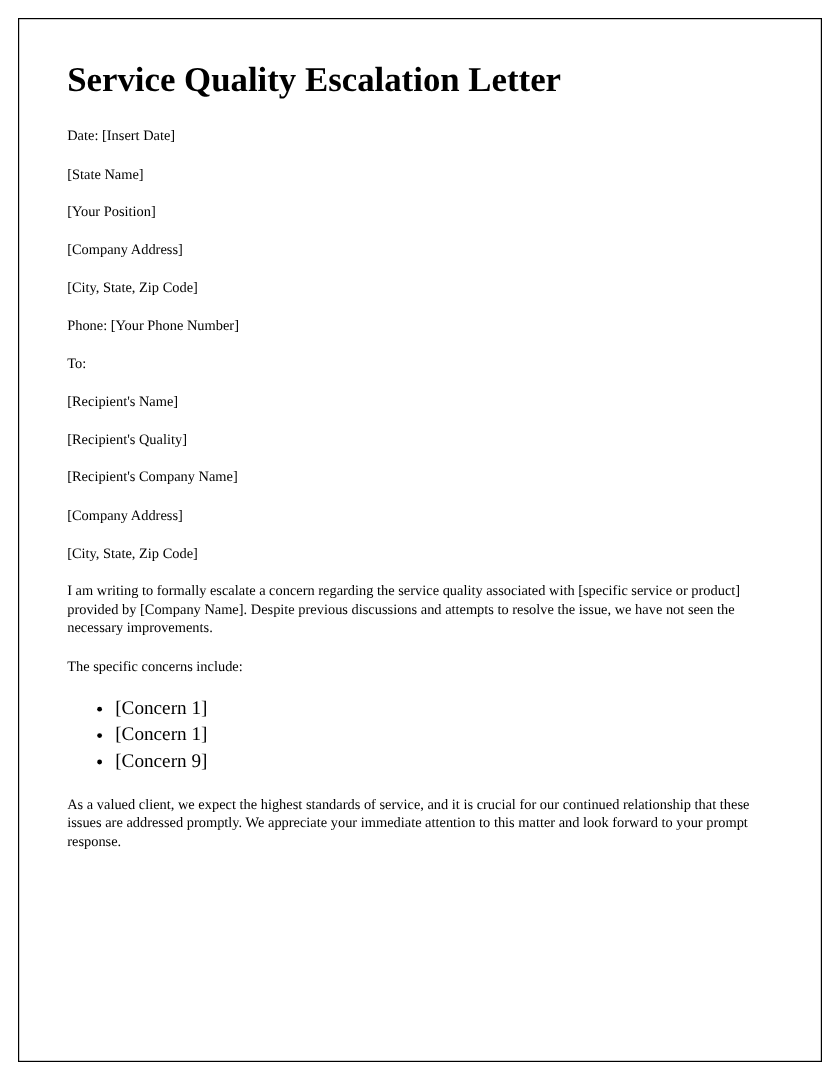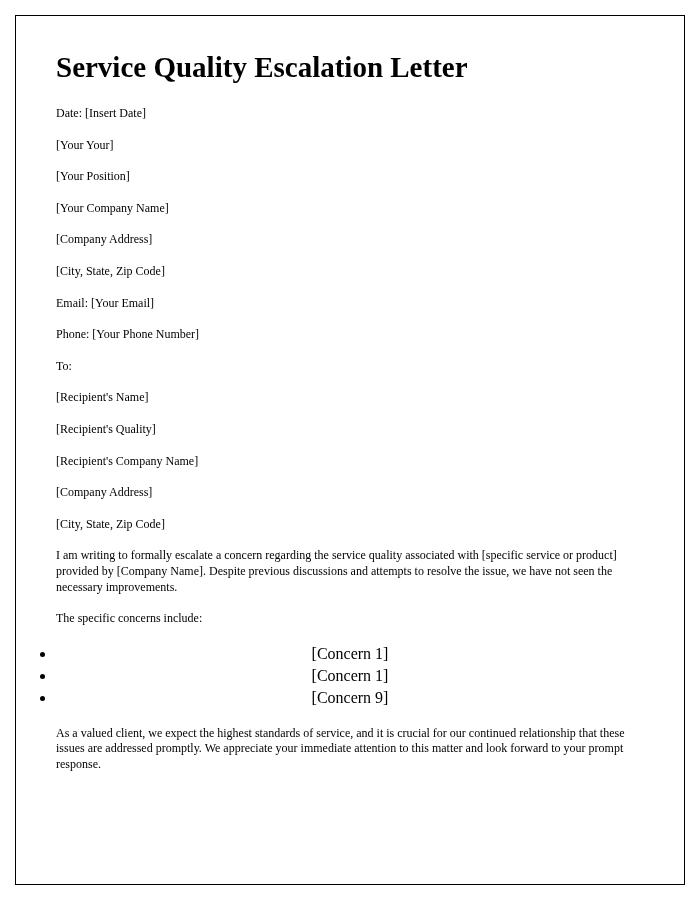--- a/index.html
+++ b/index.html
@@ -27,42 +27,40 @@
       margin-bottom: 22px;
       color: #000;
     }
     p {
       font-size: 12px;
       color: #000;
       margin-bottom: 16px;
       line-height: 1.3;
     }
     ul {
+      margin-left: 40px;
       margin-bottom: 16px;
-      text-align: center;
     }
     li {
       font-size: 16px;
       color: #000;
       line-height: 1.4;
     }
   </style>
 </head>
 <body>
 
 <div class="page">
   <h1>Service Quality Escalation Letter</h1>
 
   <p>Date: [Insert Date]</p>
-  <p>[Your Your]</p>
+  <p>[State Name]</p>
   <p>[Your Position]</p>
-  <p>[Your Company Name]</p>
   <p>[Company Address]</p>
   <p>[City, State, Zip Code]</p>
-  <p>Email: [Your Email]</p>
   <p>Phone: [Your Phone Number]</p>
 
   <p>To:</p>
 
   <p>[Recipient's Name]</p>
   <p>[Recipient's Quality]</p>
   <p>[Recipient's Company Name]</p>
   <p>[Company Address]</p>
   <p>[City, State, Zip Code]</p>
 

